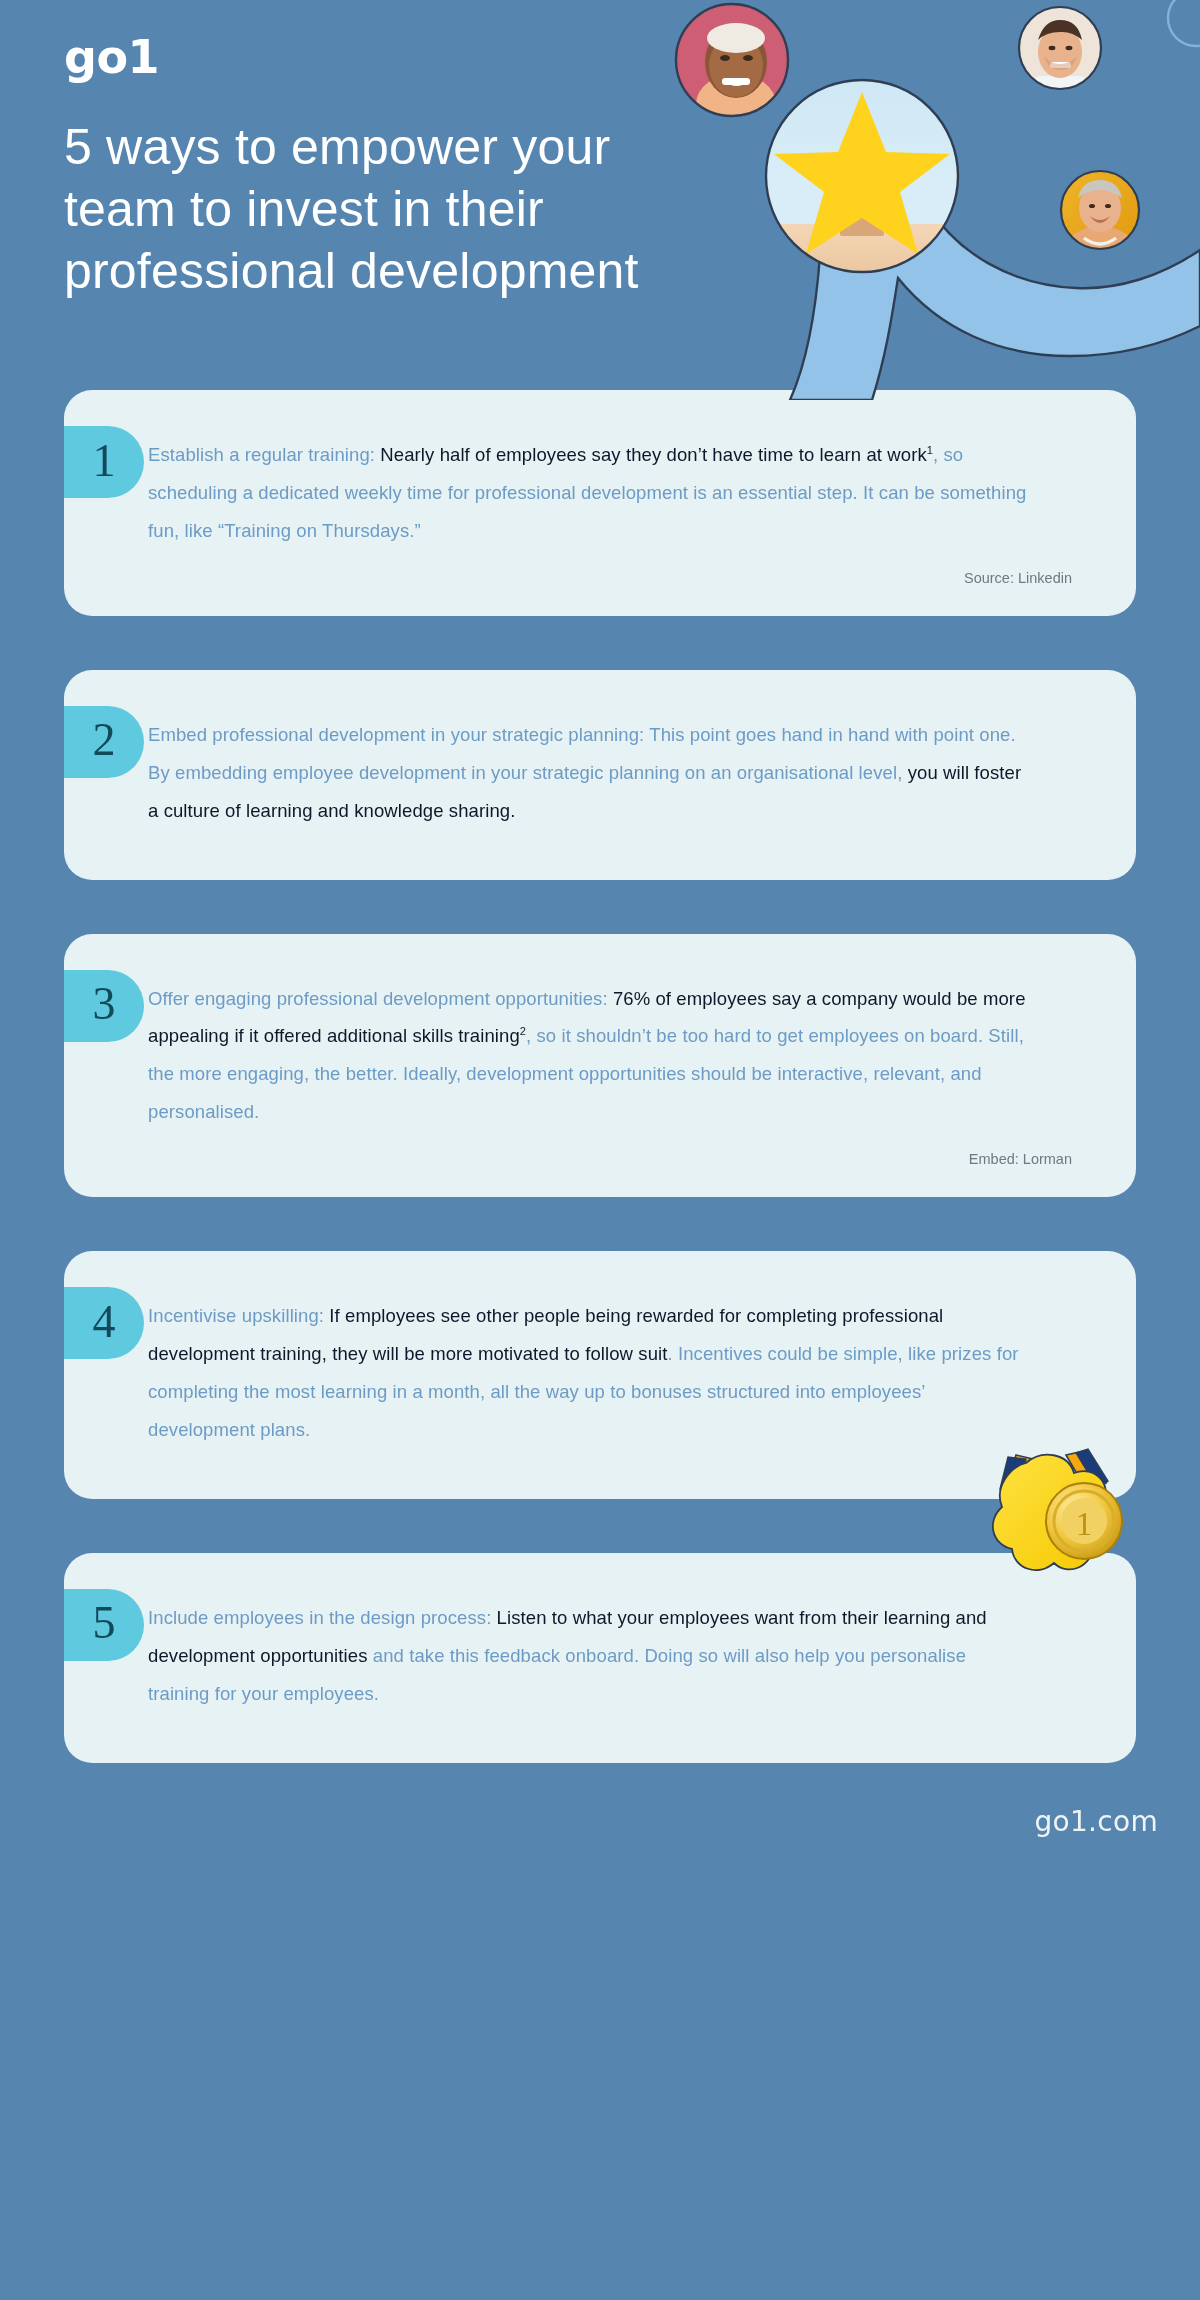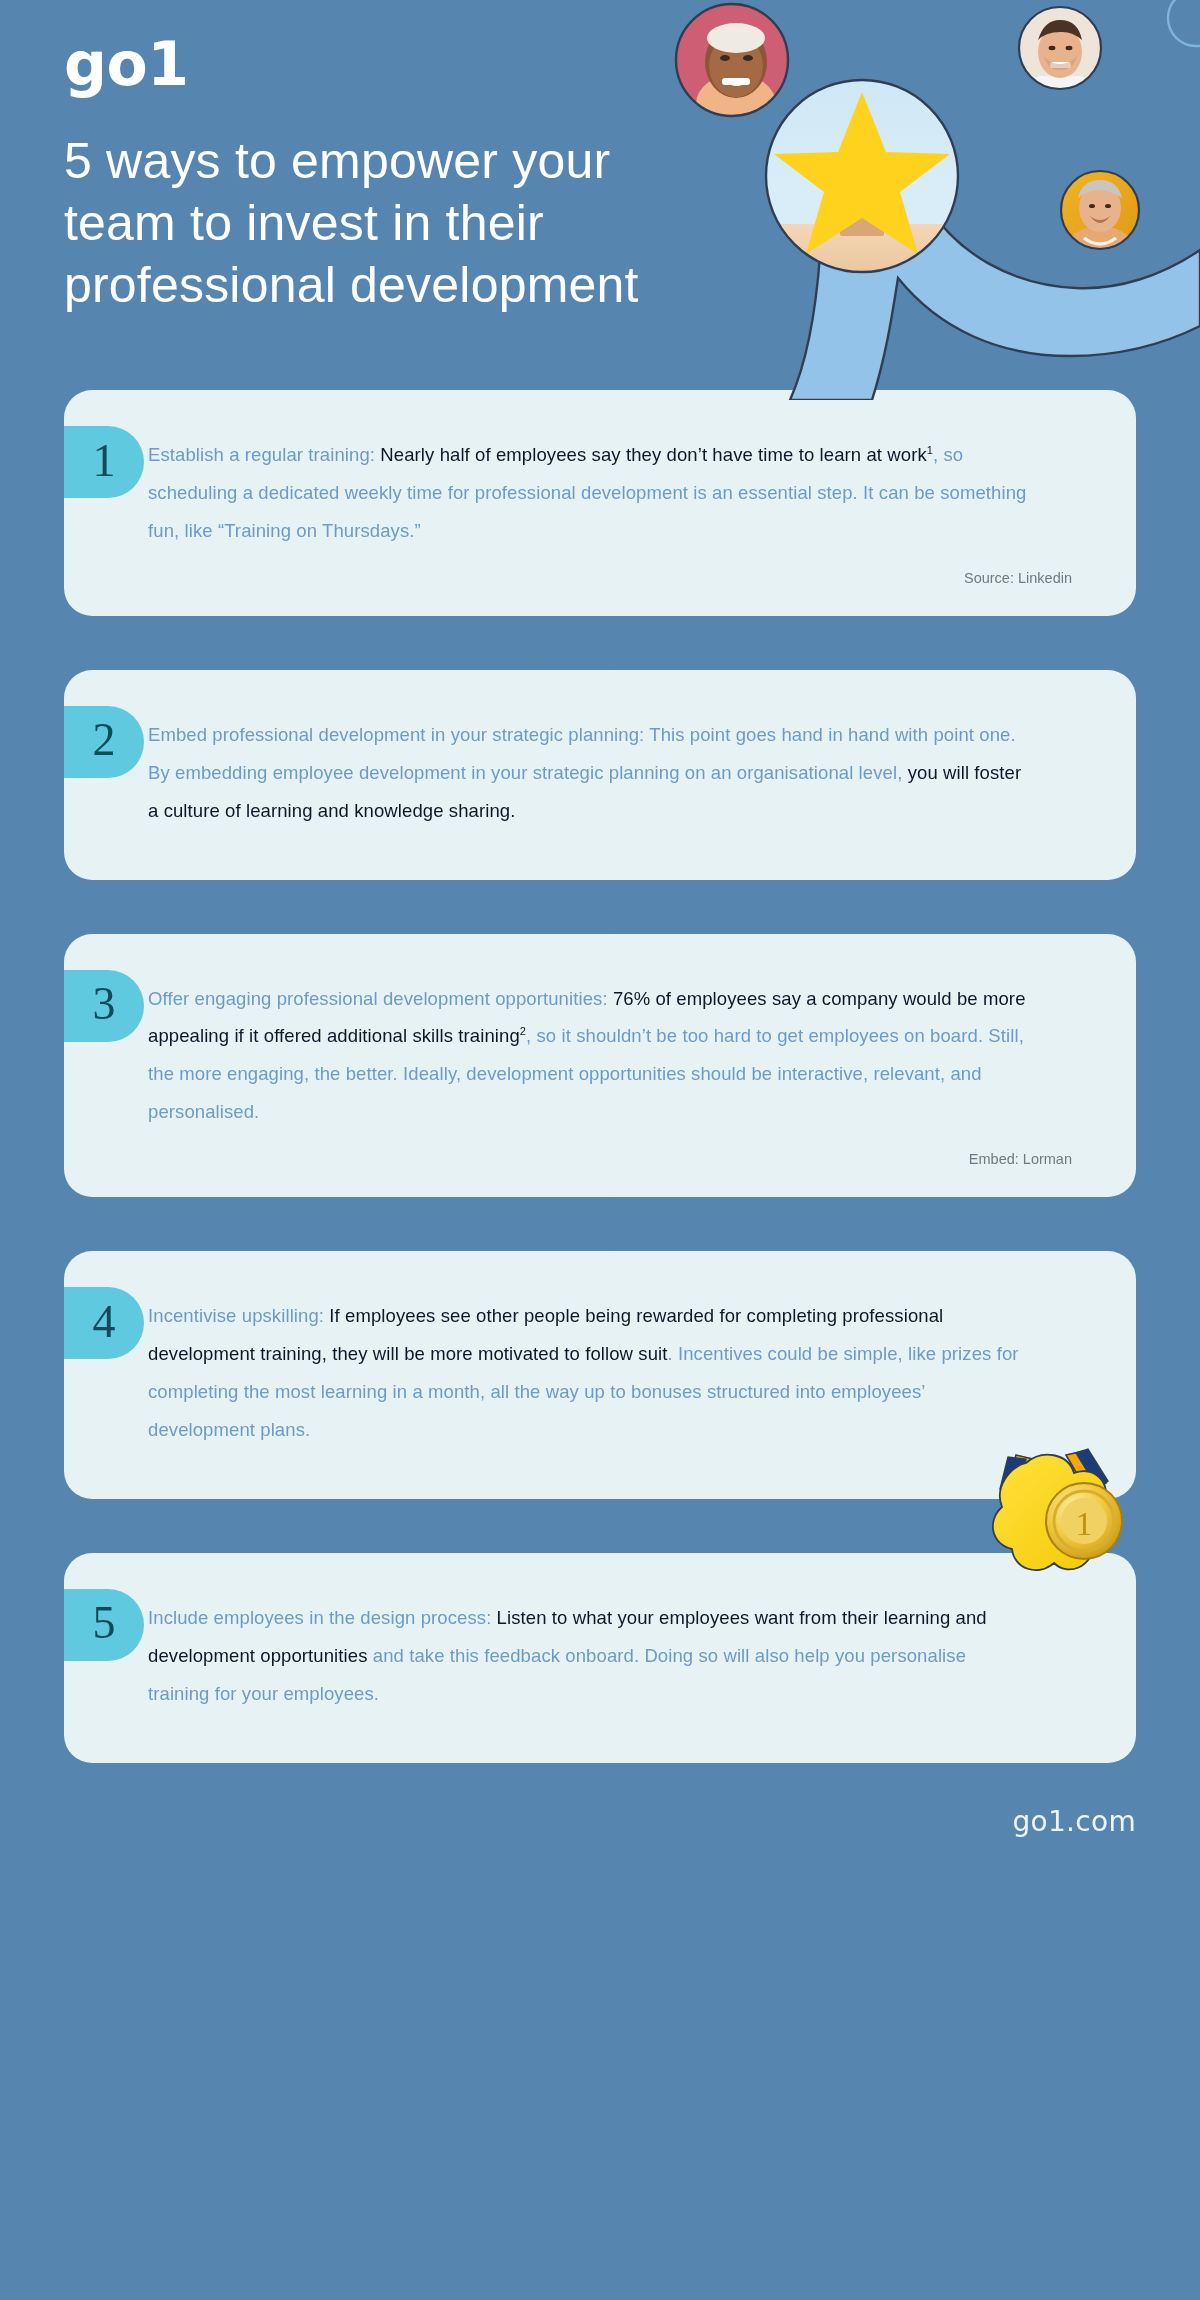--- a/index.html
+++ b/index.html
@@ -27,21 +27,21 @@
   
   .header {
     position: relative;
     height: 390px;
     padding: 34px 0 0 64px;
     z-index: 5;
   }
 
   .logo {
     font-family: "DejaVu Sans", sans-serif;
-    font-size: 60px;
+    font-size: 46px;
     font-weight: 700;
     letter-spacing: -0.5px;
     color: #FFFFFF;
     line-height: 1;
   }
 
   .headline {
     margin-top: 36px;
     font-family: Liberation Sans, sans-serif;
     font-size: 50px;
@@ -178,21 +178,21 @@
   }
 
   
   .footer {
     position: relative;
     height: 118px;
     z-index: 5;
     display: flex;
     align-items: center;
     justify-content: flex-end;
-    padding-right: 64px;
+    padding-right: 42px;
   }
 
   .footer-url {
     font-family: "DejaVu Sans", sans-serif;
     font-size: 28px;
     font-weight: 400;
     color: #EDF4F6;
     letter-spacing: 0.3px;
   }
 </style>

